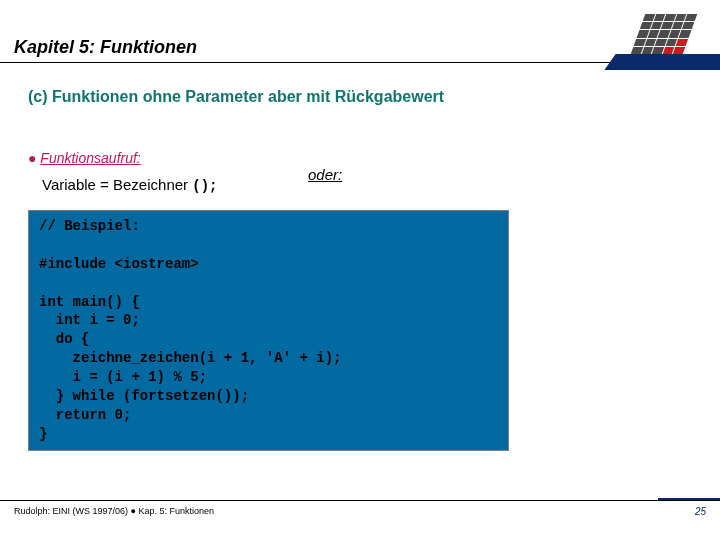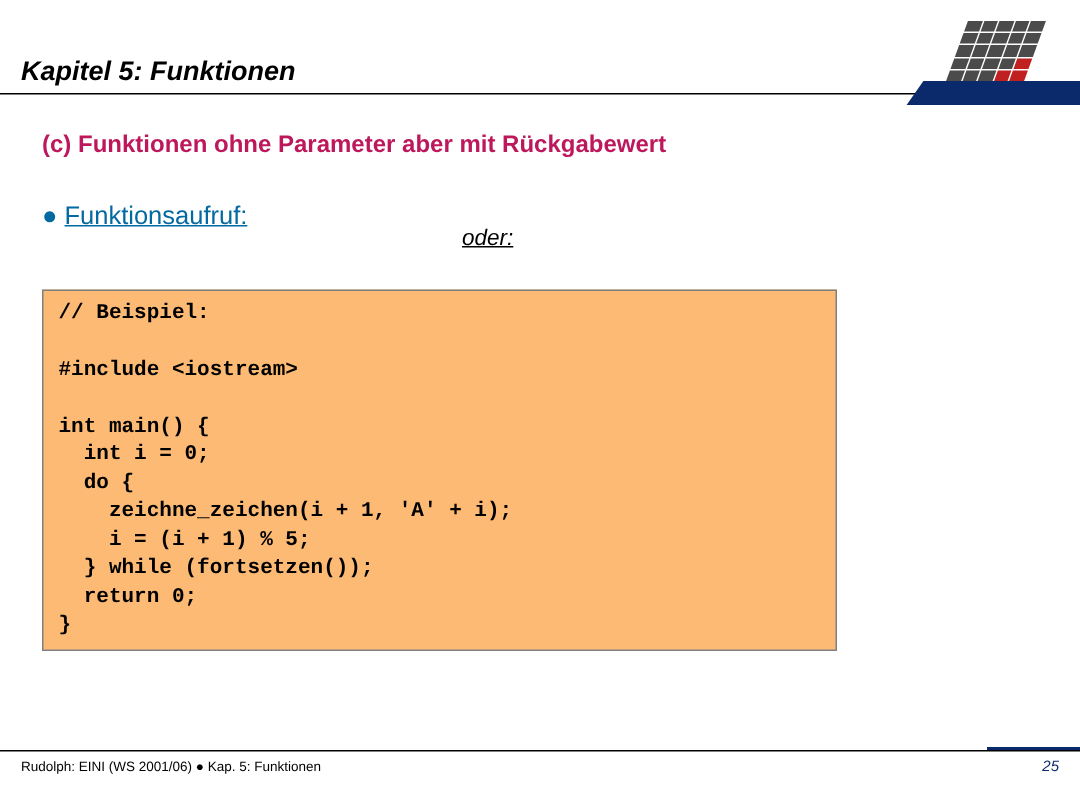--- a/index.html
+++ b/index.html
@@ -66,34 +66,35 @@
   }
   .content {
     position: absolute;
     left: 28px;
     top: 88px;
     width: 660px;
   }
   .subtitle {
     font-size: 16px;
     font-weight: bold;
-    color: #be185d;
-    margin-bottom: 28px;
+    color: #0f766e;
+    margin-bottom: 44px;
   }
   .bullet-row {
     display: flex;
     align-items: flex-start;
     gap: 0;
   }
   .bullet-left {
     width: 280px;
   }
   .bullet {
-    font-size: 17px;
-    color: #0369a1;
+    font-size: 14px;
+    color: #be185d;
+    font-style: italic;
   }
   .bullet-label {
     text-decoration: underline;
   }
   .bullet-sub {
     font-size: 15px;
     color: #000;
     margin-left: 14px;
     margin-top: 10px;
   }
@@ -106,23 +107,23 @@
     margin-top: 16px;
     width: 60px;
   }
   .right-txt {
     font-size: 15px;
     margin-top: 16px;
     margin-left: 24px;
     line-height: 1.25;
   }
   .codebox {
-    margin-top: 26px;
-    width: 530px;
-    background: #fdba74;
+    margin-top: 16px;
+    width: 481px;
+    background: #0369a1;
     border: 1px solid #808080;
     padding: 6px 10px;
     font-family: "Courier New", monospace;
     font-weight: bold;
     font-size: 14px;
     line-height: 1.35;
     white-space: pre;
     color: #000;
   }
   .footer {
@@ -202,20 +203,23 @@
   </div>
 </div>
 
 <div class="content">
   <div class="subtitle">(c) Funktionen ohne Parameter aber mit Rückgabewert</div>
 
   <div class="bullet-row">
     <div class="bullet-left">
       <div class="bullet">
         ● <span class="bullet-label">Funktionsaufruf:</span>
+      </div>
+      <div class="bullet-sub">
+        <span>Variable = Bezeichner </span><span class="mono">();</span>
       </div>
     </div>
     <div class="oder">oder:</div>
   </div>
 
   <div class="codebox">// Beispiel:
 
 #include &lt;iostream&gt;
 
 int main() {
@@ -224,15 +228,15 @@
     zeichne_zeichen(i + 1, 'A' + i);
     i = (i + 1) % 5;
   } while (fortsetzen());
   return 0;
 }</div>
 </div>
 
 <div class="footer">
   <div class="footer-line"></div>
   <div class="footer-accent"></div>
-  <div class="footer-text">Rudolph: EINI (WS 2001/06)  ●  Kap. 5: Funktionen</div>
+  <div class="footer-text">Rudolph: EINI (WS 1997/06)  ●  Kap. 5: Funktionen</div>
   <div class="footer-page">25</div>
 </div>
 
 </body></html>

